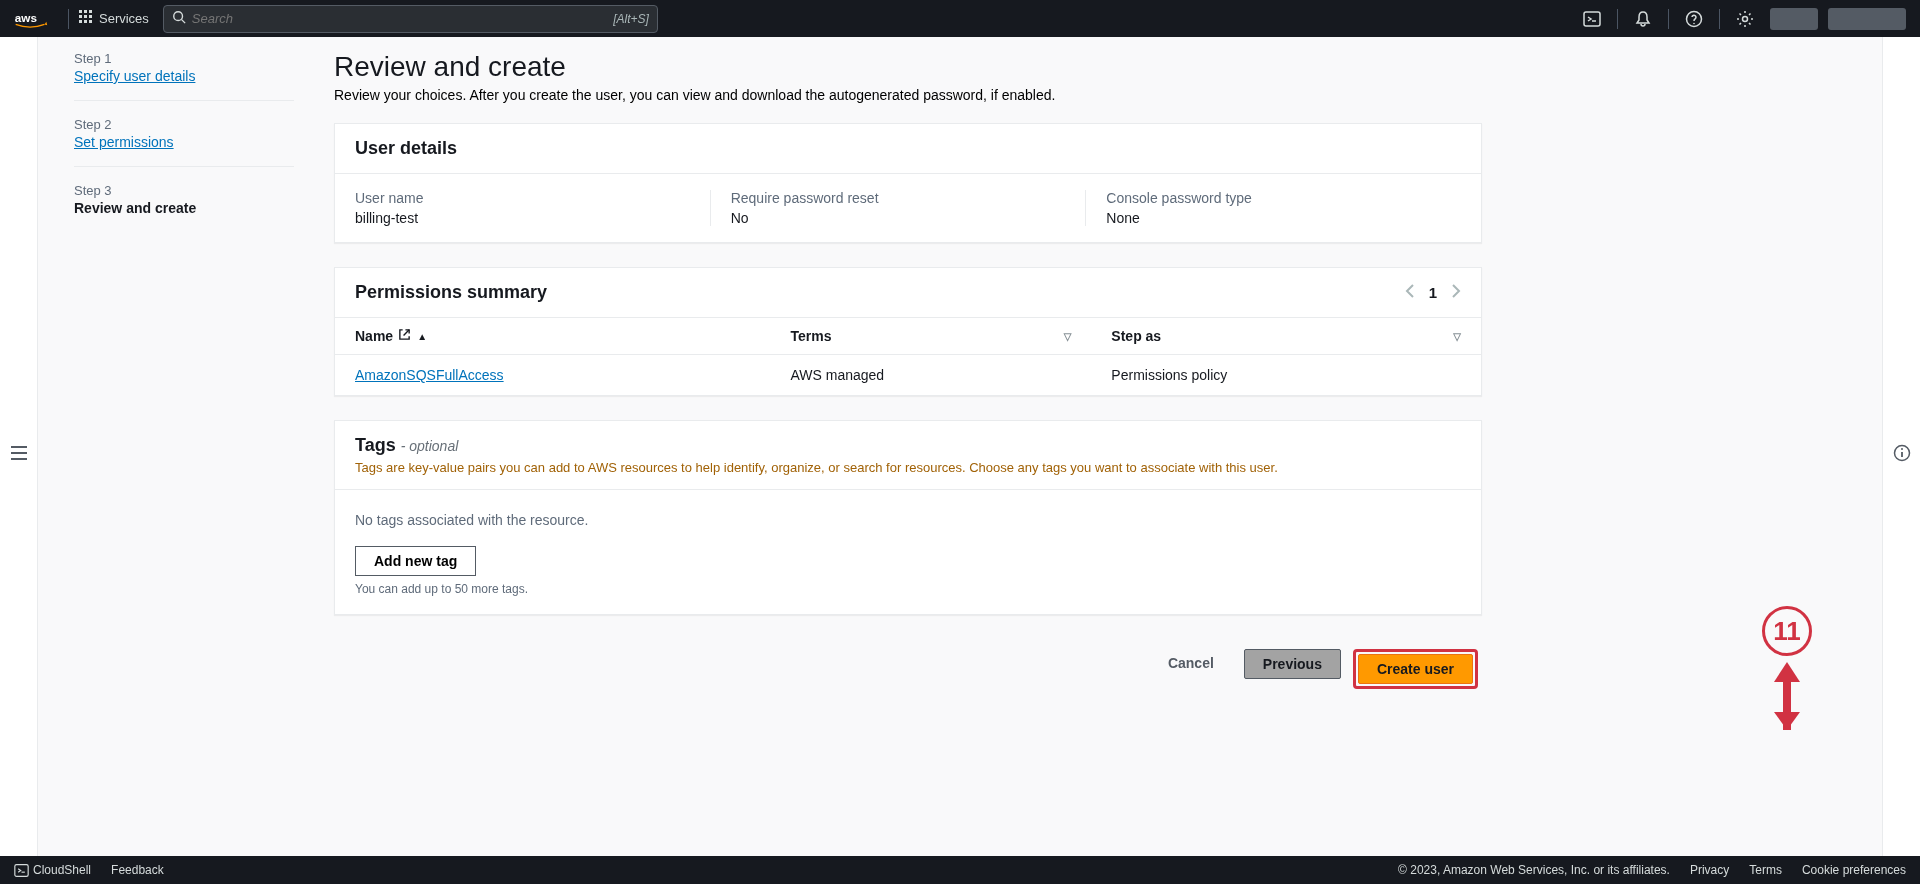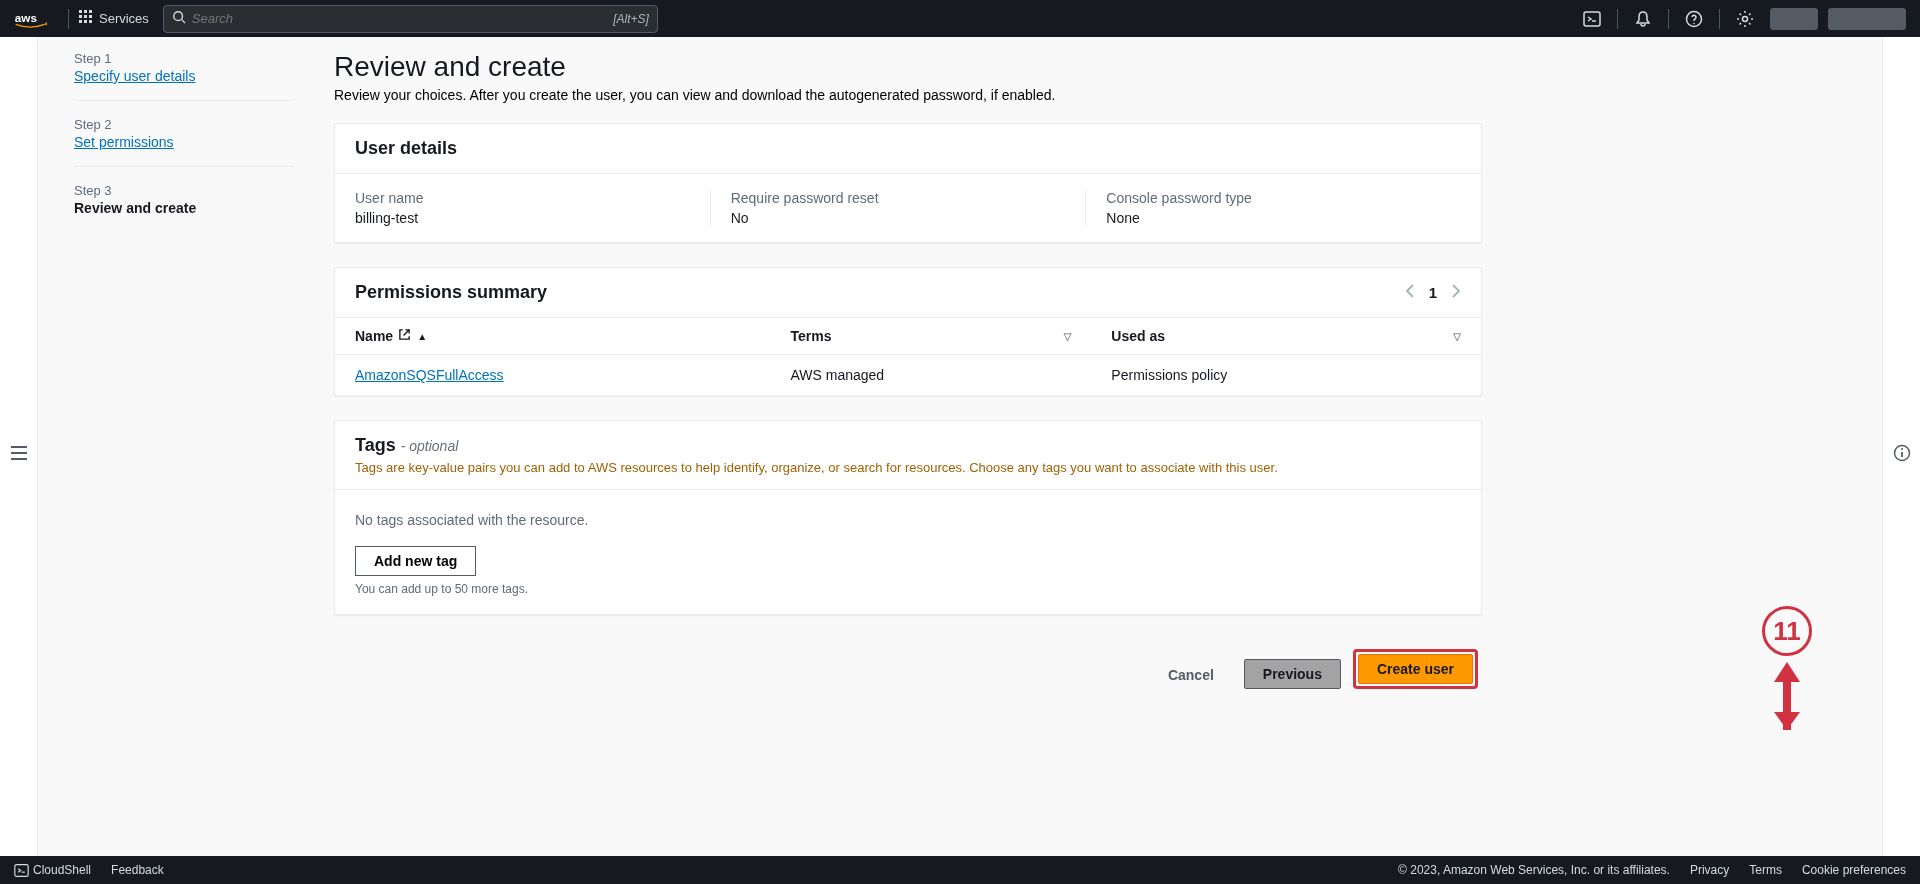--- a/index.html
+++ b/index.html
@@ -71,21 +71,21 @@
   table.perm a { color:#0073bb; text-decoration:underline; }
   .sort-tri { font-size:10px; }
 
   
   .tags-body { padding:0 20px 18px 20px; }
   .tags-none { font-size:14px; color:#5f6b7a; padding:22px 0 18px 0; }
   .add-tag-btn { background:#fff; border:1px solid #545b64; padding:6px 18px; font-size:14px; font-weight:700; cursor:pointer; }
   .tag-limit { font-size:12px; color:#5f6b7a; margin-top:6px; }
 
   
-  .actions { display:flex; justify-content:flex-end; align-items:flex-end; gap:12px; padding:10px 4px 10px 0; }
+  .actions { display:flex; justify-content:flex-end; align-items:flex-start; gap:12px; padding:10px 4px 10px 0; }
   .btn { padding:6px 18px; font-size:14px; font-weight:700; cursor:pointer; border-radius:2px; }
   .btn-link { background:none; border:none; color:#545b64; }
   .btn-outline { background:#a3a3a3; border:1px solid #545b64; color:#16191f; }
   .btn-primary { background:#ff9900; border:1px solid #ec7211; color:#16191f; }
   .btn-primary-wrap { border:3px solid #d13242; padding:2px; border-radius:4px; }
 
   
   .annotation { position:absolute; right:70px; bottom:118px; display:flex; flex-direction:column; align-items:center; pointer-events:none; }
   .ann-circle { width:50px; height:50px; border:3px solid #d13242; border-radius:50%; display:flex; align-items:center; justify-content:center; color:#d13242; font-size:26px; font-weight:700; }
   .ann-arrow { color:#d13242; font-size:50px; line-height:0.9; margin-top:6px; }
@@ -260,21 +260,21 @@
                   </div>
                 </th>
                 <th style="width:28%;">
                   <div class="th-wrap">
                     <span>Terms</span>
                     <span class="sort-tri" style="color:#879196;">▽</span>
                   </div>
                 </th>
                 <th>
                   <div class="th-wrap">
-                    <span>Used as</span>
+                    <span>Step as</span>
                     <span class="sort-tri" style="color:#879196;">▽</span>
                   </div>
                 </th>
               </tr>
             </thead>
             <tbody>
               <tr>
                 <td><a>AmazonSQSFullAccess</a></td>
                 <td>AWS managed</td>
                 <td>Permissions policy</td>

